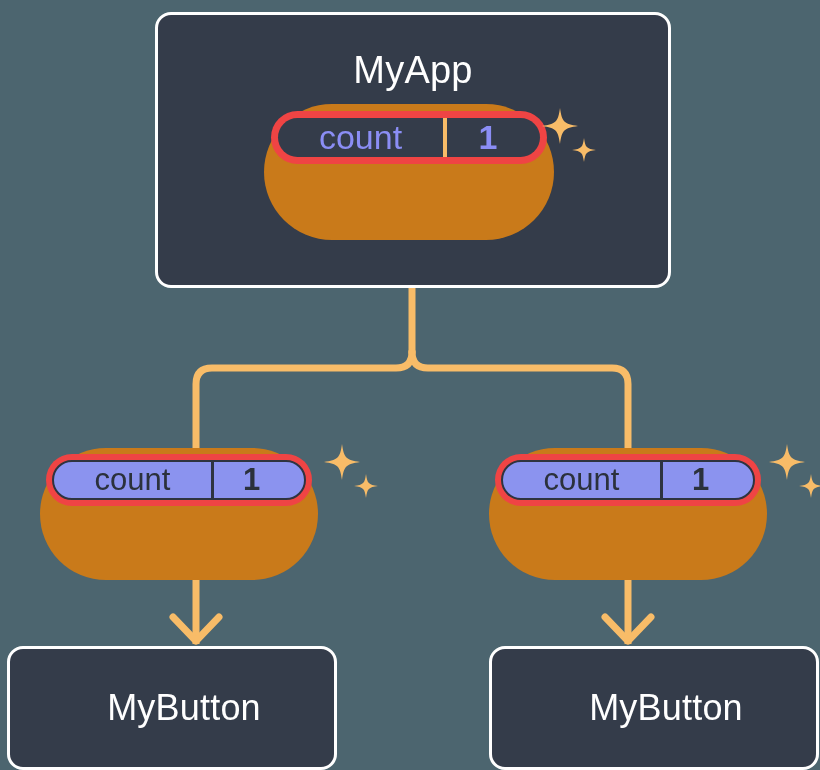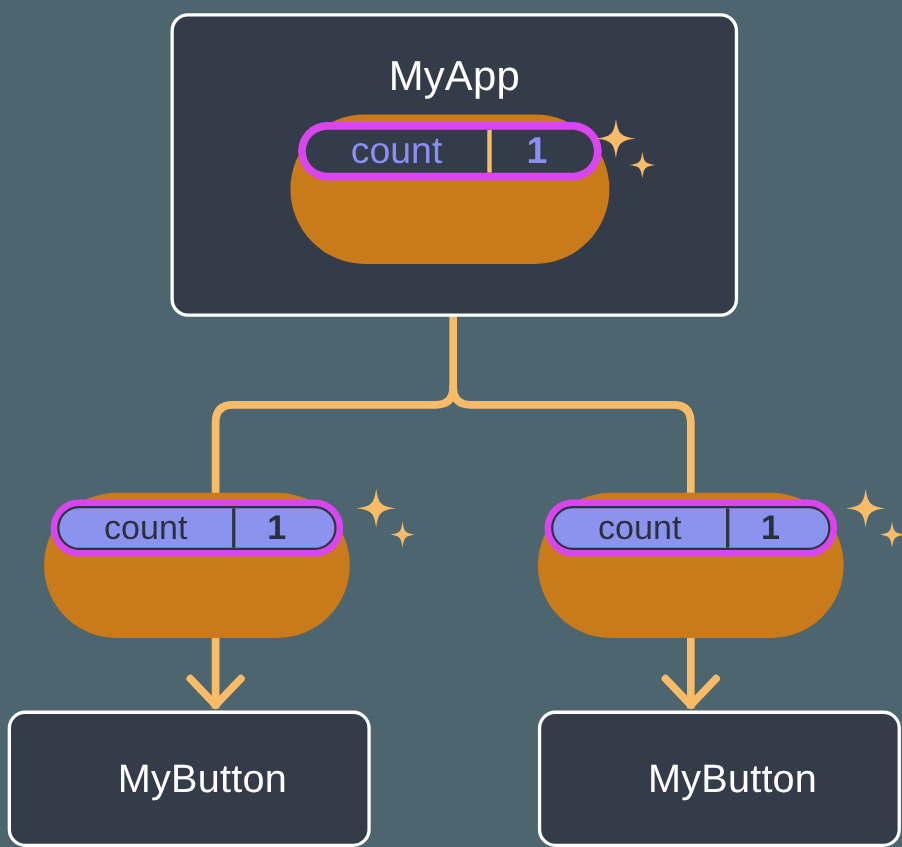--- a/index.html
+++ b/index.html
@@ -77,21 +77,21 @@
   .pill {
     position: relative;
     box-sizing: border-box;
     border-radius: 999px;
     background: #c97a1a;              
     padding: 6px;
   }
   .pill-inner {
     box-sizing: border-box;
     border-radius: 999px;
-    background: #d946ef;              
+    background: #ef4444;              
     padding: 6px;
   }
   .pill-core {
     box-sizing: border-box;
     border-radius: 999px;
     display: flex;
     align-items: stretch;
     overflow: hidden;
     height: 100%;
   }

